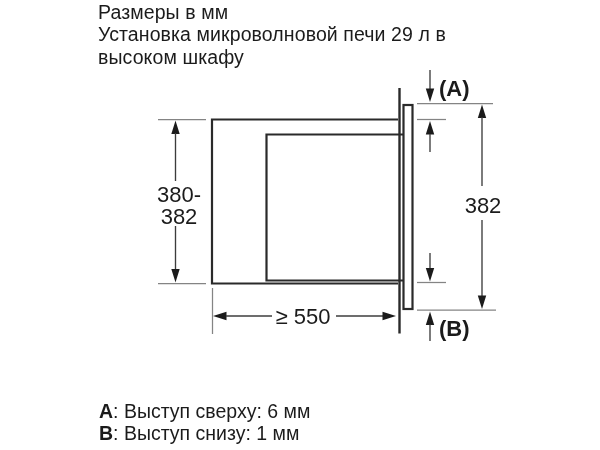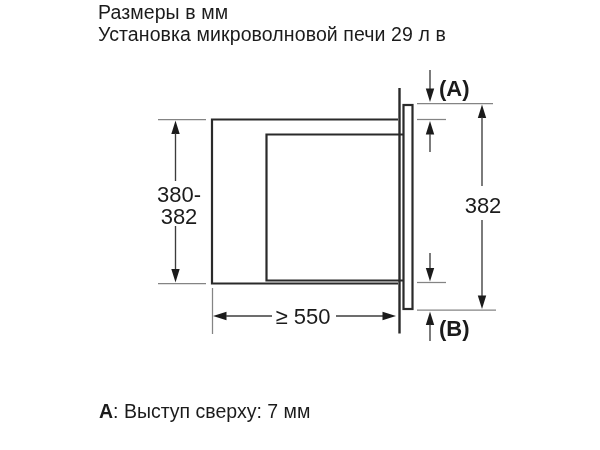--- a/index.html
+++ b/index.html
@@ -50,20 +50,21 @@
   .arrow{fill:var(--ink);stroke:none;}
 </style>
 </head>
 <body>
 
 <div class="screen">
 
   <div class="title-block">
     <div>Размеры в мм</div>
     <div>Установка микроволновой печи 29 л в</div>
+    <div>высоком шкафу</div>
   </div>
 
   <svg class="diagram" width="600" height="450" viewBox="0 0 600 450">
 
     <path class="shape" d="M 398 119.5 L 212 119.5 L 212 283.5 L 398 283.5"></path>
 
     <path class="shape" d="M 403 134.5 L 266.5 134.5 L 266.5 280.5 L 403 280.5"></path>
 
     <line class="front-line" x1="399.5" y1="88" x2="399.5" y2="333.5"></line>
 
@@ -115,16 +116,17 @@
     <g>
       <line class="dim" x1="430" y1="253" x2="430" y2="268.5"></line>
       <polygon class="arrow" points="430,281.5 425.8,268 434.2,268"></polygon>
       <polygon class="arrow" points="430,311.5 425.8,325 434.2,325"></polygon>
       <line class="dim" x1="430" y1="324.5" x2="430" y2="341"></line>
       <text class="bold" x="439" y="336">(B)</text>
     </g>
   </svg>
 
   <div class="notes-block">
-    <div><span class="key">A</span><span>: Выступ сверху: 7 мм</span></div>
+    <div><span class="key">A</span><span>: Выступ сверху: 6 мм</span></div>
+    <div><span class="key">B</span><span>: Выступ снизу: 1 мм</span></div>
   </div>
 
 </div>
 
 </body></html>

